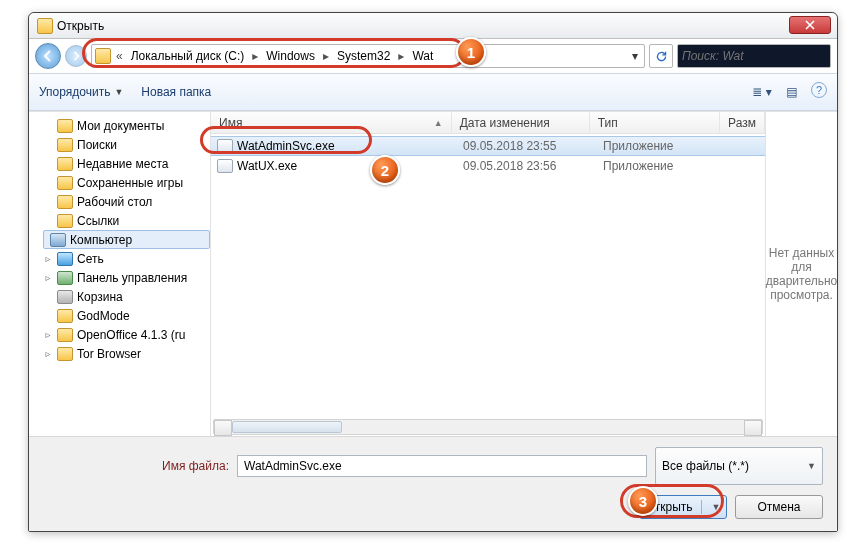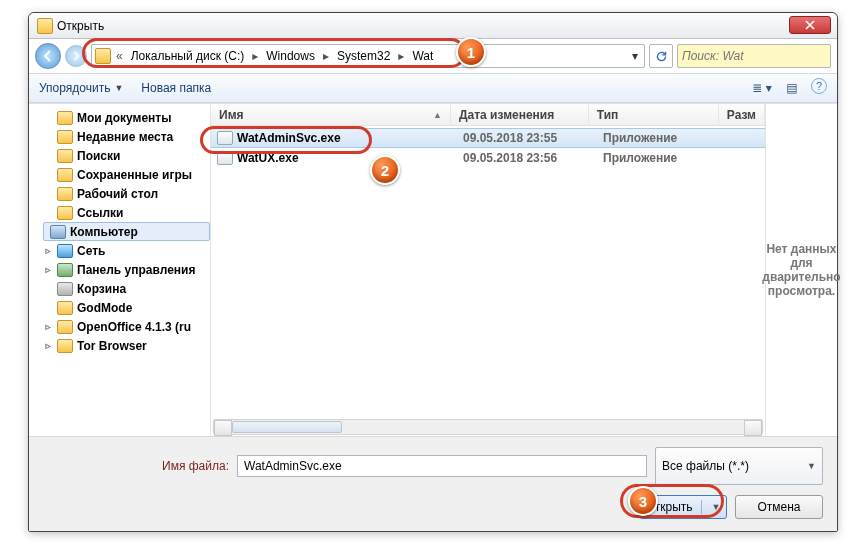--- a/index.html
+++ b/index.html
@@ -11,29 +11,29 @@
 .close-btn { position: absolute; right: 6px; top: 3px; width: 42px; height: 18px; background: linear-gradient(#e67373,#c83a3a); border: 1px solid #8a2424; border-radius: 3px; display: flex; align-items: center; justify-content: center; color: #fff; }
 .navrow { height: 34px; display: flex; align-items: center; padding: 4px 6px; gap: 4px; }
 .navbtn { width: 26px; height: 26px; border-radius: 50%; background: radial-gradient(#bfe2ff,#5a9cd6); border: 1px solid #5a8ab0; display: flex; align-items: center; justify-content: center; color: #fff; }
 .navbtn.fwd { width: 22px; height: 22px; opacity: .55; }
 .breadcrumb { flex: 1; height: 24px; border: 1px solid #b5b5b5; background: #fff; display: flex; align-items: center; padding: 0 3px; gap: 2px; border-radius: 2px; }
 .breadcrumb .fic { width: 16px; height: 16px; background: linear-gradient(#ffe9a8,#f7c649); border: 1px solid #c6952e; border-radius: 2px; }
 .breadcrumb .chev { color: #505050; }
 .breadcrumb span { padding: 0 3px; white-space: nowrap; }
 .drop { color: #3a3a3a; margin-left: auto; padding: 0 4px; }
 .refresh { width: 24px; height: 24px; border: 1px solid #b5b5b5; background: #fff; display: flex; align-items: center; justify-content: center; color: #2869c5; border-radius: 2px; }
-.search { width: 154px; height: 24px; border: 1px solid #b5b5b5; background: #fef9c3; padding: 0 4px; display:flex; align-items:center; border-radius:2px; }
+.search { width: 154px; height: 24px; border: 1px solid #b5b5b5; background: #0f172a; padding: 0 4px; display:flex; align-items:center; border-radius:2px; }
 .search input { border: 0; outline: 0; width: 100%; color: #888; font-style: italic; background: transparent; }
 .bc-ring { position: absolute; left: 82px; top: 38px; width: 384px; height: 30px; border: 3px solid #d23a2a; border-radius: 16px; pointer-events: none; }
-.toolbar { height: 30px; background: linear-gradient(#fafcff,#e7effa); border-top: 1px solid #d0d8e2; border-bottom: 1px solid #cdd6e2; display: flex; align-items: center; padding: 0 10px; gap: 18px; }
+.toolbar { height: 38px; background: linear-gradient(#fafcff,#e7effa); border-top: 1px solid #d0d8e2; border-bottom: 1px solid #cdd6e2; display: flex; align-items: center; padding: 0 10px; gap: 18px; }
 .tb-item { color: #1a3d6e; display: flex; align-items: center; gap: 4px; }
 .tb-item .dd { color: #444; font-size: 9px; }
 .tb-right { margin-left: auto; display: flex; gap: 8px; color: #32547c; }
 .tb-right span { display: inline-flex; align-items: center; justify-content: center; width: 22px; height: 20px; }
-.body { flex: 1; display: flex; border-top: 1px solid #e2e2e2; min-height: 0; font-weight: bold; }
+.body { flex: 1; display: flex; border-top: 1px solid #e2e2e2; min-height: 0; }
 .tree { width: 182px; border-right: 1px solid #e2e2e2; background: #fff; padding: 4px 0 4px 12px; overflow: hidden; }
 .tree .node { display: flex; align-items: center; gap: 4px; height: 19px; padding-left: 14px; white-space: nowrap; overflow: hidden; }
 .tree .expander { width: 10px; color: #7a7a7a; font-size: 10px; text-align: center; margin-left: -12px; }
 .tree .ic { width: 16px; height: 14px; border-radius: 2px; }
 .ic-folder { background: linear-gradient(#ffe9a8,#f7c649); border: 1px solid #c6952e; }
 .ic-drive  { background: linear-gradient(#d7e6f5,#7fa9d2); border: 1px solid #5d85ab; }
 .ic-net    { background: linear-gradient(#bfe6ff,#4aa0e2); border: 1px solid #2f77af; }
 .ic-cpanel { background: linear-gradient(#cfe5cf,#6fb06f); border: 1px solid #4c8a4c; }
 .ic-bin    { background: linear-gradient(#e8e8e8,#b3b3b3); border: 1px solid #8a8a8a; }
 .tree .sel { background: #e4eefb; border: 1px solid #9fbfe6; border-radius: 2px; margin-left: 2px; padding-left: 4px; }
@@ -135,26 +135,26 @@
   <div class="body">
     <div class="tree" id="tree">
         <div class="node">
           <span class="expander"></span>
           <span class="ic ic-folder"></span>
           <span>Мои документы</span>
         </div>
         <div class="node">
           <span class="expander"></span>
           <span class="ic ic-folder"></span>
+          <span>Поиски</span>
+        </div>
+        <div class="node">
+          <span class="expander"></span>
+          <span class="ic ic-folder"></span>
           <span>Недавние места</span>
-        </div>
-        <div class="node">
-          <span class="expander"></span>
-          <span class="ic ic-folder"></span>
-          <span>Поиски</span>
         </div>
         <div class="node">
           <span class="expander"></span>
           <span class="ic ic-folder"></span>
           <span>Сохраненные игры</span>
         </div>
         <div class="node">
           <span class="expander"></span>
           <span class="ic ic-folder"></span>
           <span>Рабочий стол</span>

